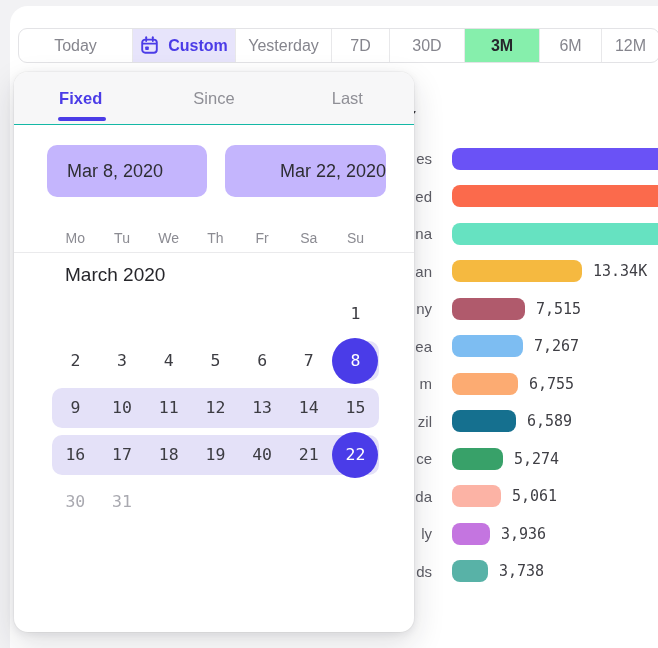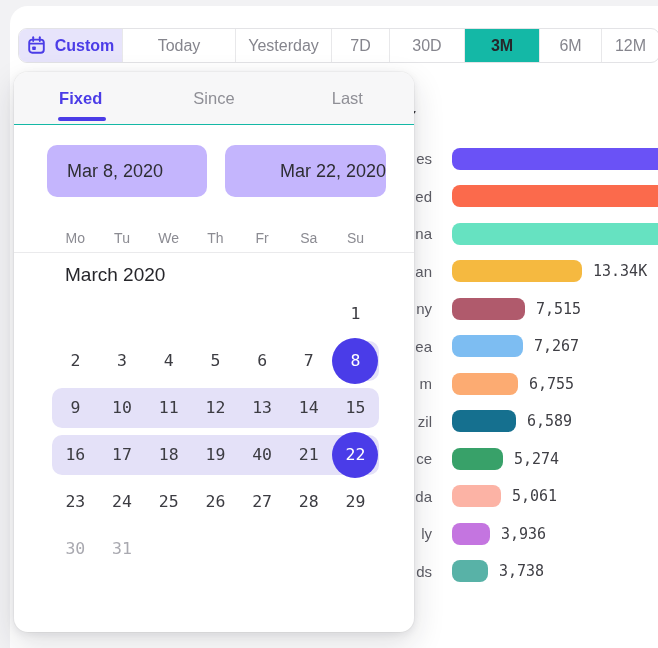--- a/index.html
+++ b/index.html
@@ -22,21 +22,21 @@
     overflow:hidden; font-size:16px; color:#85858d;
   }
   .tb-item {
     display:flex; align-items:center; justify-content:center; gap:9px;
     border-left:1px solid #e8e8ea; cursor:pointer; white-space:nowrap;
   }
   .tb-item:first-child { border-left:none; }
   .tb-custom { width:103px; background:#e7e4fb; color:#4b3ce7; font-weight:700; }
   .tb-today { width:113px; } .tb-yesterday { width:96px; }
   .tb-7d { width:58px; } .tb-30d { width:75px; }
-  .tb-3m { width:75px; background:#14b8a6; color:#26262b; font-weight:600; }
+  .tb-3m { width:75px; background:#86efac; color:#26262b; font-weight:600; }
   .tb-6m { width:62px; } .tb-12m { width:58px;text-align:right; }
 
   
   .chart { position:absolute; left:0; top:140px; width:720px; z-index:1; }
   .crow { height:37.5px; display:flex; align-items:center; }
   .clabel {
     width:432px; flex:0 0 432px; text-align:right;
     font-size:15px; color:#5d5d65;
   }
   .cbar { height:22px; border-radius:8px; margin-left:20px; flex:0 0 auto; }
@@ -114,35 +114,35 @@
   .btn-apply  { color:#4b3ce7; cursor:pointer; }
 
   .cal-icon svg { display:block; }
 </style>
 </head>
 <body>
 
 <div class="content-card"></div>
 
 <div class="toolbar">
+  <div class="tb-item tb-today">
+      <span>Today</span>
+    </div>
   <div class="tb-item tb-custom">
     <span class="cal-icon">
       <svg width="19" height="19" viewBox="0 0 19 19" fill="none">
         <rect x="2.2" y="3.6" width="14.6" height="13.2" rx="3" stroke="#4b3ce7" stroke-width="1.9"></rect>
         <line x1="2.8" y1="7.6" x2="16.2" y2="7.6" stroke="#4b3ce7" stroke-width="1.9"></line>
         <line x1="6.2" y1="1.2" x2="6.2" y2="5" stroke="#4b3ce7" stroke-width="1.9" stroke-linecap="round"></line>
         <line x1="12.8" y1="1.2" x2="12.8" y2="5" stroke="#4b3ce7" stroke-width="1.9" stroke-linecap="round"></line>
         <rect x="5.2" y="10.4" width="3.6" height="3.6" rx="0.8" fill="#4b3ce7"></rect>
       </svg>
     </span>
     <span>Custom</span>
   </div>
-  <div class="tb-item tb-today">
-      <span>Today</span>
-    </div>
   <div class="tb-item tb-yesterday">
       <span>Yesterday</span>
     </div>
   <div class="tb-item tb-7d">
       <span>7D</span>
     </div>
   <div class="tb-item tb-30d">
       <span>30D</span>
     </div>
   <div class="tb-item tb-3m">
@@ -287,29 +287,20 @@
       <div class="band full"></div>
       <div class="day">16</div>
       <div class="day">17</div>
       <div class="day">18</div>
       <div class="day">19</div>
       <div class="day">40</div>
       <div class="day">21</div>
       <div class="day sel">22</div>
     </div>
 
-    <div class="week">
-      <div class="day">23</div>
-      <div class="day">24</div>
-      <div class="day">25</div>
-      <div class="day">26</div>
-      <div class="day">27</div>
-      <div class="day">28</div>
-      <div class="day">29</div>
-    </div>
 
     <div class="week">
       <div class="day muted">30</div>
       <div class="day muted">31</div>
     </div>
   </div>
 
 </div>
 
 </body></html>

